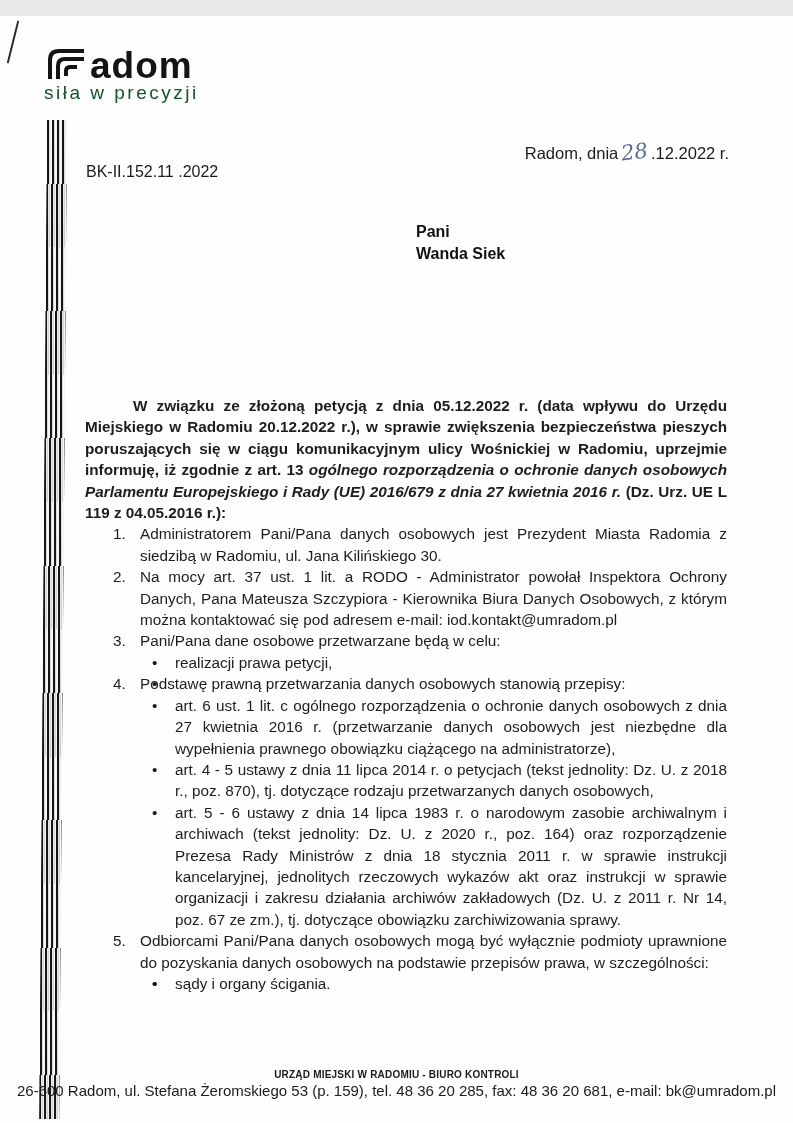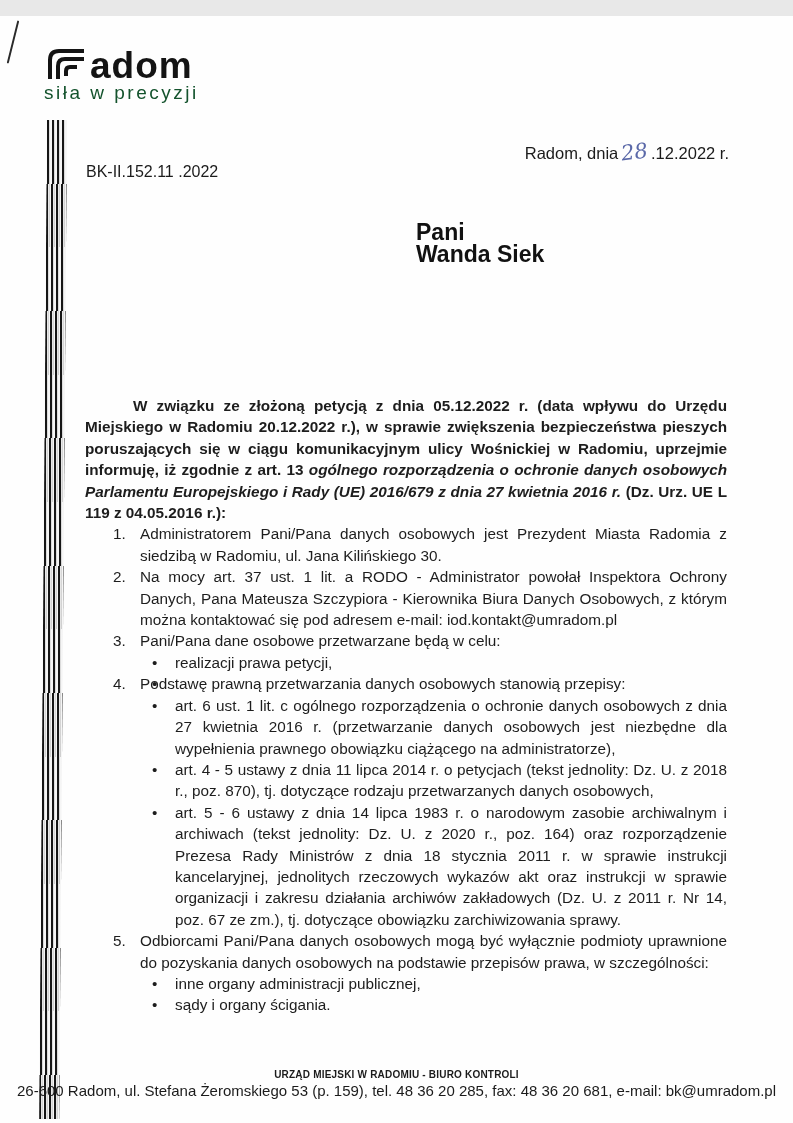--- a/index.html
+++ b/index.html
@@ -59,21 +59,21 @@
     transform:rotate(-7deg);
     margin:0 3px;
   }
   .refline {
     position:absolute; top:147px; left:86px;
     font-size:16px; color:#1b1b1b;
   }
 
   .addressee {
     position:absolute; top:205px; left:416px;
-    font-size:23px; font-weight:700; color:#111;
+    font-size:16px; font-weight:700; color:#111;
     line-height:22px;
   }
 
   .doc-body {
     position:absolute; top:379px; left:85px;
     width:642px;
     font-size:15.3px;
     line-height:21.4px;
     text-align:justify;
     color:#1d1d1d;
@@ -148,21 +148,21 @@
       <span class="num">4.</span>
       <div class="itext">Podstawę prawną przetwarzania danych osobowych stanowią przepisy:</div>
       <div class="bullet"><span class="dot">•</span><span>art. 6 ust. 1 lit. c ogólnego rozporządzenia o ochronie danych osobowych z dnia 27 kwietnia 2016 r. (przetwarzanie danych osobowych jest niezbędne dla wypełnienia prawnego obowiązku ciążącego na administratorze),</span></div>
       <div class="bullet"><span class="dot">•</span><span>art. 4 - 5 ustawy z dnia 11 lipca 2014 r. o petycjach (tekst jednolity: Dz. U. z 2018 r., poz. 870), tj. dotyczące rodzaju przetwarzanych danych osobowych,</span></div>
       <div class="bullet"><span class="dot">•</span><span>art. 5 - 6 ustawy z dnia 14 lipca 1983 r. o narodowym zasobie archiwalnym i archiwach (tekst jednolity: Dz. U. z 2020 r., poz. 164) oraz rozporządzenie Prezesa Rady Ministrów z dnia 18 stycznia 2011 r. w sprawie instrukcji kancelaryjnej, jednolitych rzeczowych wykazów akt oraz instrukcji w sprawie organizacji i zakresu działania archiwów zakładowych (Dz. U. z 2011 r. Nr 14, poz. 67 ze zm.), tj. dotyczące obowiązku zarchiwizowania sprawy.</span></div>
     </div>
 
     <div class="num-item">
       <span class="num">5.</span>
       <div class="itext">Odbiorcami Pani/Pana danych osobowych mogą być wyłącznie podmioty uprawnione do pozyskania danych osobowych na podstawie przepisów prawa, w szczególności:</div>
-      <div class="bullet"><span class="dot">•</span><span>inne organy administracji publicznej,</span></div>
+      <div class="bullet"><span class="dot">•</span></div>
       <div class="bullet"><span class="dot">•</span><span>sądy i organy ścigania.</span></div>
     </div>
 
   </div>
 
   <div class="footer">
     <div class="footer-title">URZĄD MIEJSKI W RADOMIU - BIURO KONTROLI</div>
     <div class="footer-address">26-600 Radom, ul. Stefana Żeromskiego 53 (p. 159), tel. 48 36 20 285, fax: 48 36 20 681, e-mail: bk@umradom.pl</div>
   </div>
 

